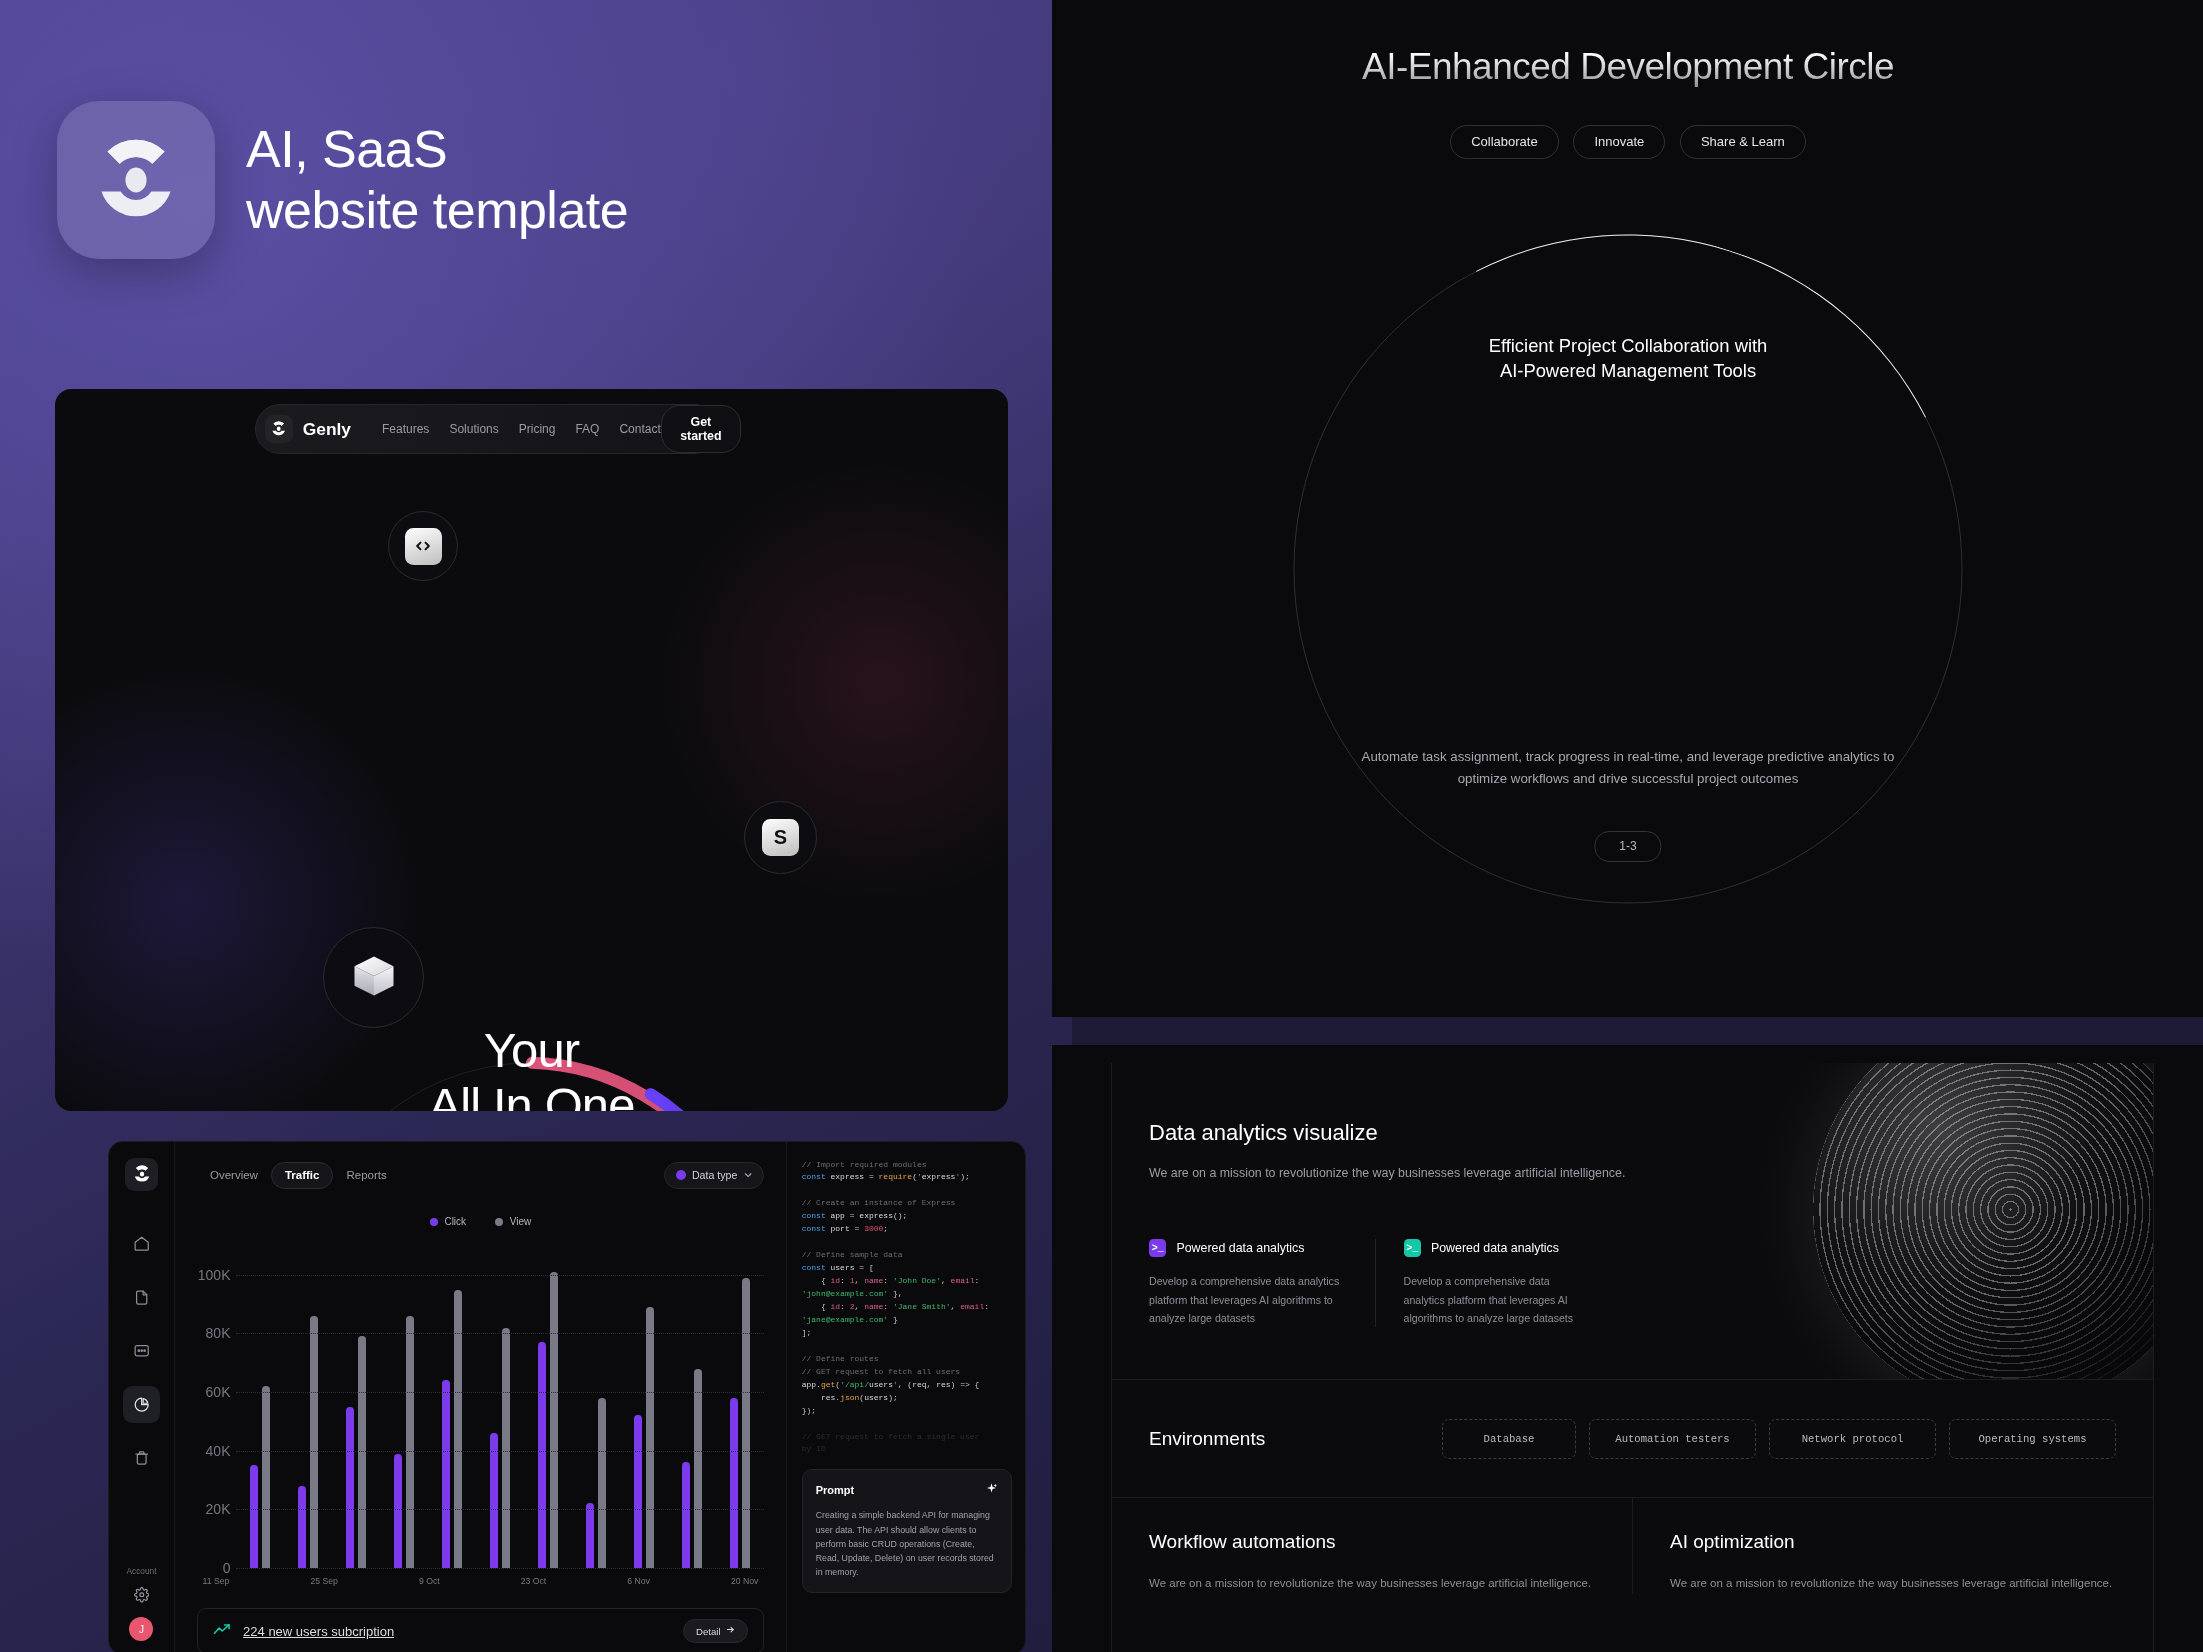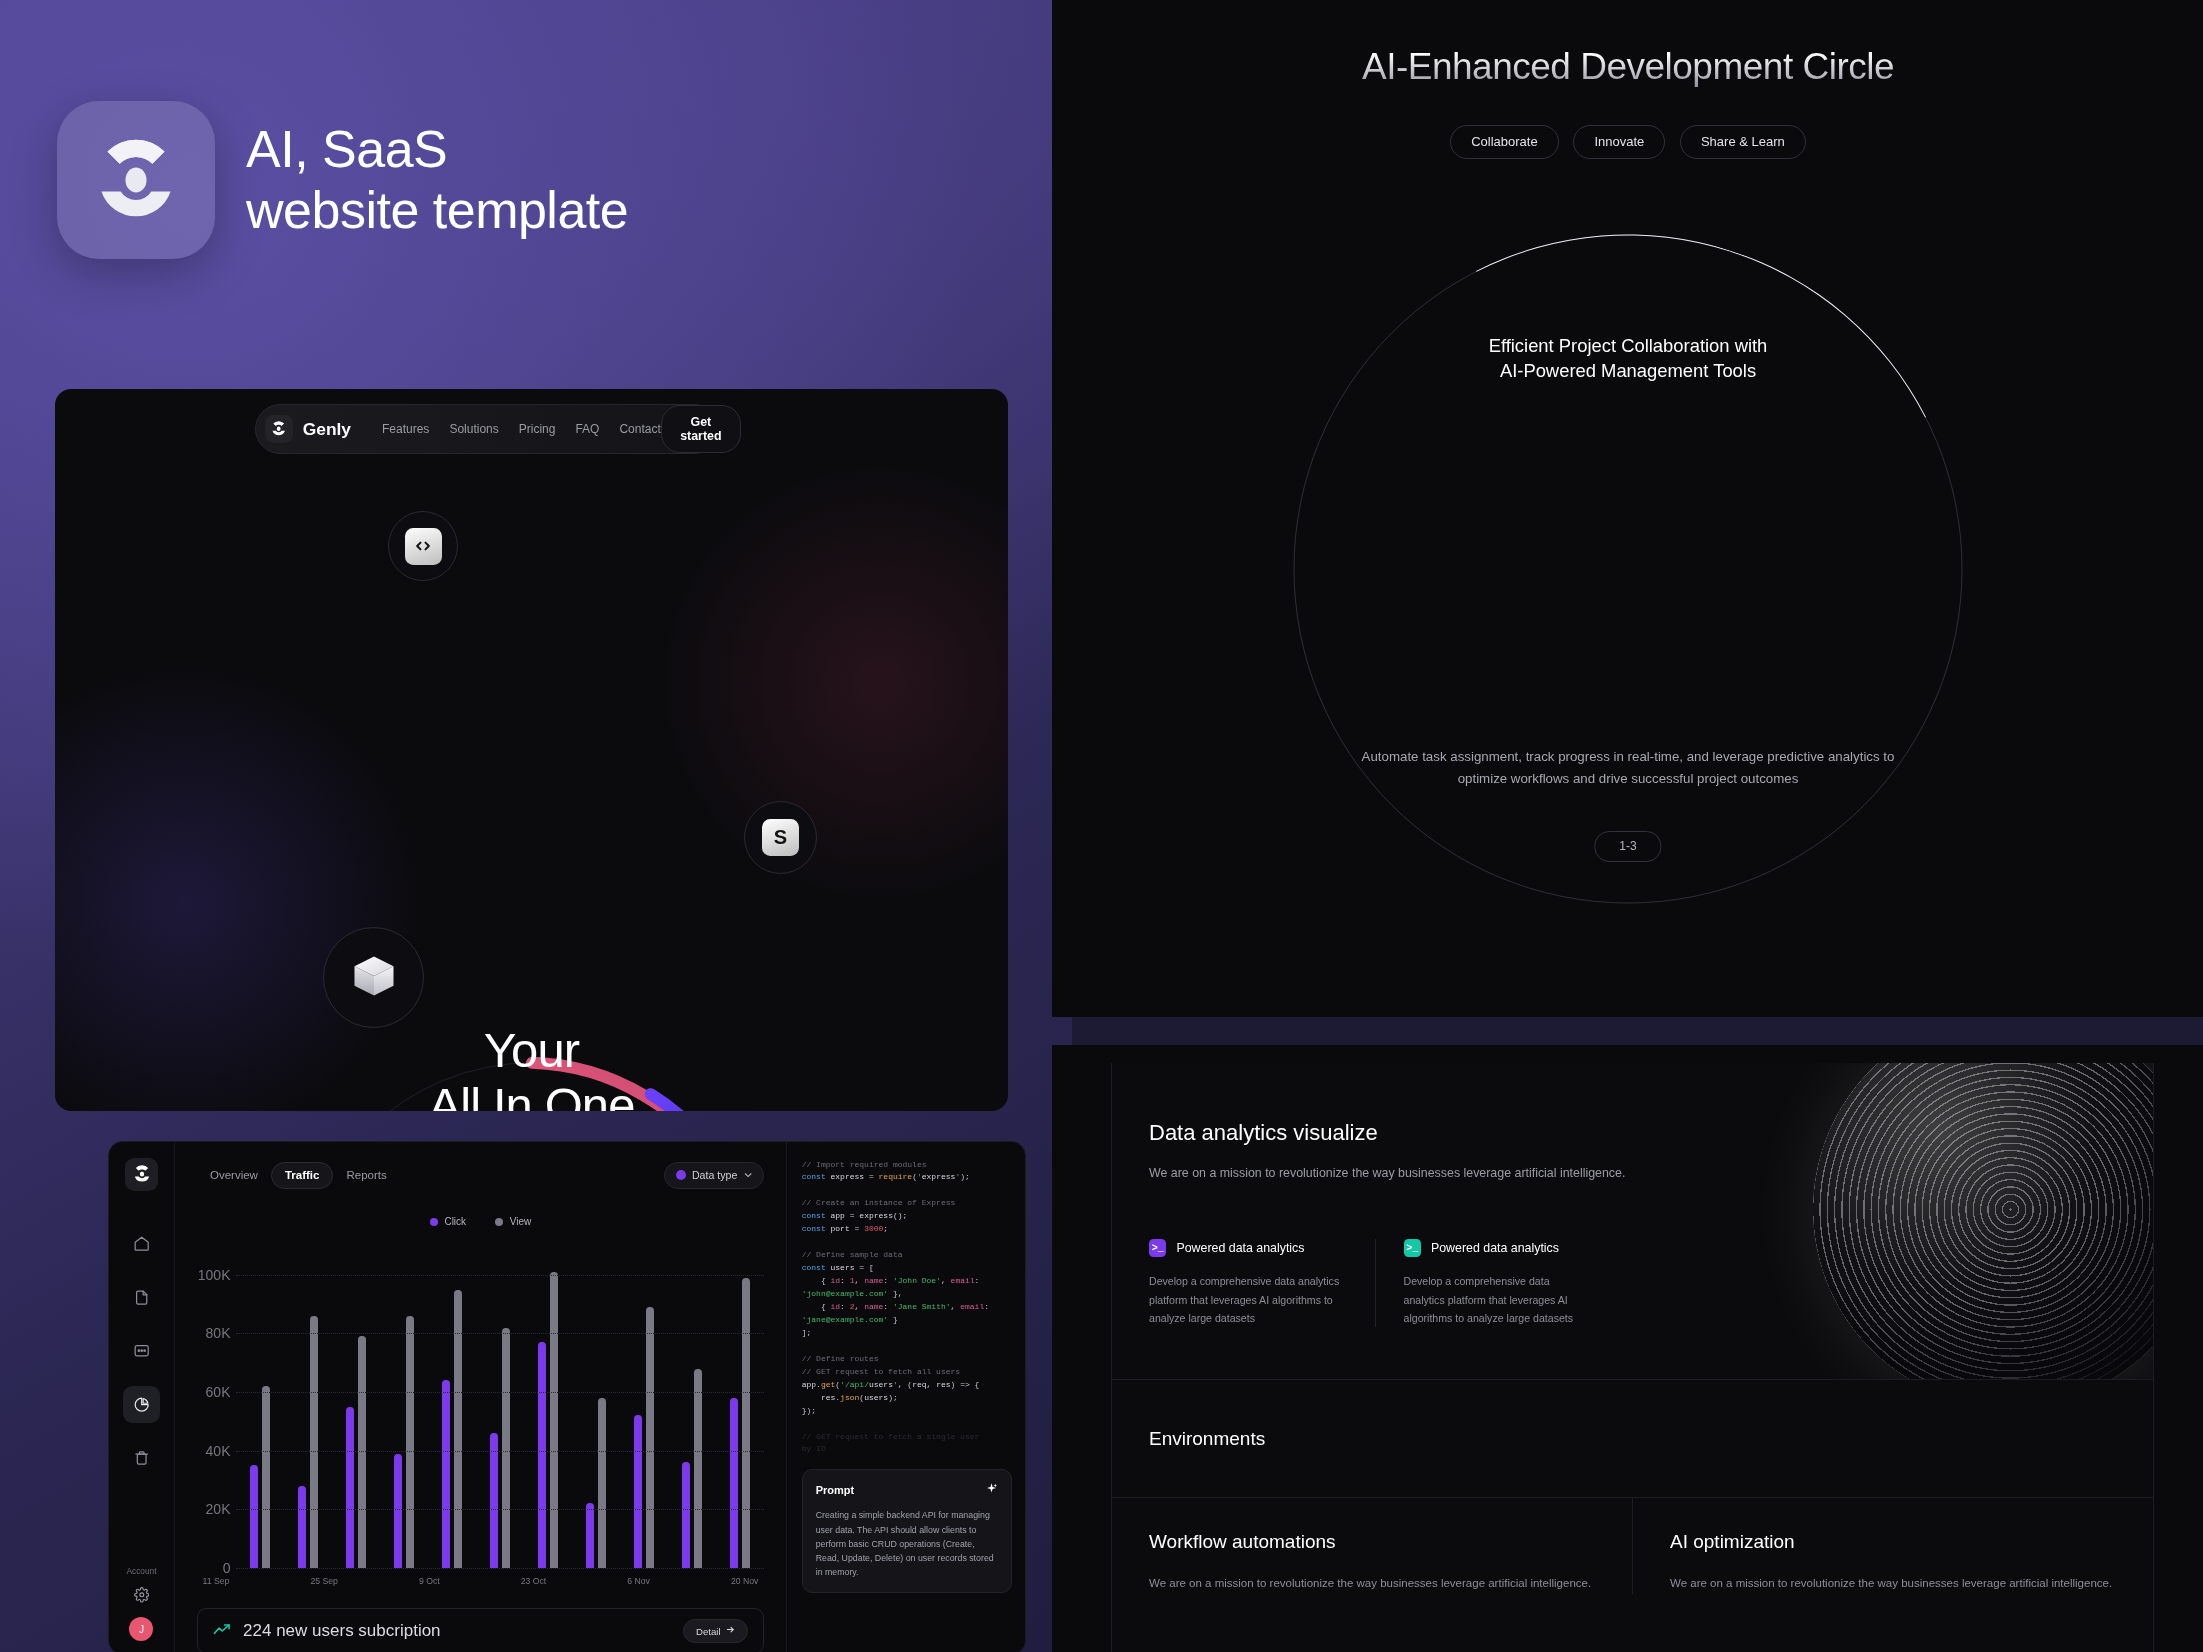--- a/index.html
+++ b/index.html
@@ -116,21 +116,21 @@
   .bar { width:7.3px; border-radius:3.7px 3.7px 0 0; }
   .bar.click { background:#7c3aed; }
   .bar.view  { background:#7a7a86; }
   #x-axis { display:flex; justify-content:space-between; padding:0 5.5px; margin-top:8.3px; }
   .x-tick { font-size:8.7px; color:#76767f; }
 
   #sub-banner {
     margin:22px 0 0 0; height:46px; border:0.9px solid #232329; border-radius:9.2px;
     display:flex; align-items:center; padding:0 14.7px; gap:12px;
   }
-  #sub-banner-text { font-size:17px; color:#dcdce2; }
+  #sub-banner-text { font-size:13px; color:#dcdce2;text-decoration:underline; }
   #sub-detail-btn { margin-left:auto; background:#1a1a20; border:0.9px solid #27272e; border-radius:12px; padding:5.5px 12px; font-size:9.6px; color:#d8d8df; display:flex; align-items:center; gap:5.5px;}
 
   
   #code-col { width:239px; border-left:0.9px solid #191920; padding:16.5px 13px 0 14.7px; display:flex; flex-direction:column; }
   #code-block { font-family:"Liberation Mono", monospace; font-size:8px; line-height:1.62; white-space:pre-wrap; word-break:break-word; color:#c6c6cf; }
   .c-com{color:#6b6b76;} .c-kw{color:#4ea3e8;} .c-fn{color:#e8a33d;} .c-str{color:#3fb96b;}
   .c-num{color:#e0566f;} .c-prop{color:#d95d8d;} .c-var{color:#d8d8e0;} .c-faded{opacity:.33;}
   #prompt-card { margin-top:13px; background:#141419; border:0.9px solid #232329; border-radius:10px; padding:12px 13px; }
   #prompt-head { display:flex; align-items:center; justify-content:space-between; margin-bottom:10px; }
   #prompt-title { font-size:11px; font-weight:700; color:#fff; }
@@ -553,20 +553,26 @@
             <span class="ap-ico" style="background:#13c9a5">&gt;_</span>
             <span class="ap-feat-title">Powered data analytics</span>
           </div>
           <div class="ap-feat-body">Develop a comprehensive data analytics platform that leverages AI algorithms to analyze large datasets</div>
         </div>
       </div>
     </div>
 
     <div id="ap-env">
       <div id="ap-env-label">Environments</div>
+      <div id="ap-env-chips">
+        <span class="env-chip">Database</span>
+        <span class="env-chip wide">Automation testers</span>
+        <span class="env-chip wide">Network protocol</span>
+        <span class="env-chip wide">Operating systems</span>
+      </div>
     </div>
 
     <div id="ap-bottom">
       <div class="ap-card">
         <div class="ap-card-title">Workflow automations</div>
         <div class="ap-card-body">We are on a mission to revolutionize the way businesses leverage artificial intelligence.</div>
       </div>
       <div class="ap-card">
         <div class="ap-card-title">AI optimization</div>
         <div class="ap-card-body">We are on a mission to revolutionize the way businesses leverage artificial intelligence.</div>

